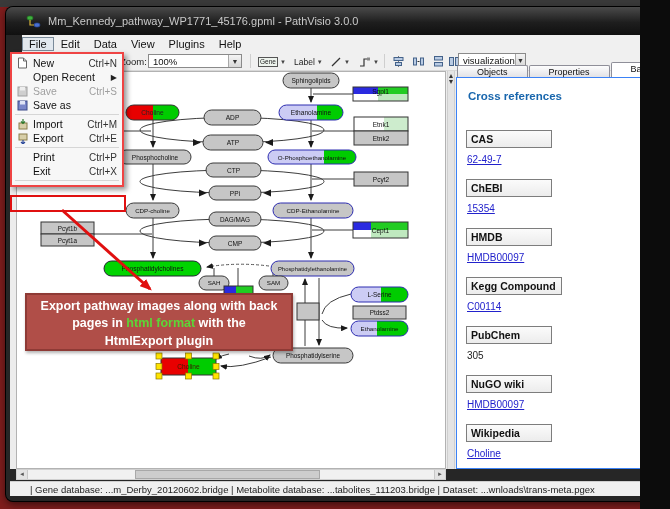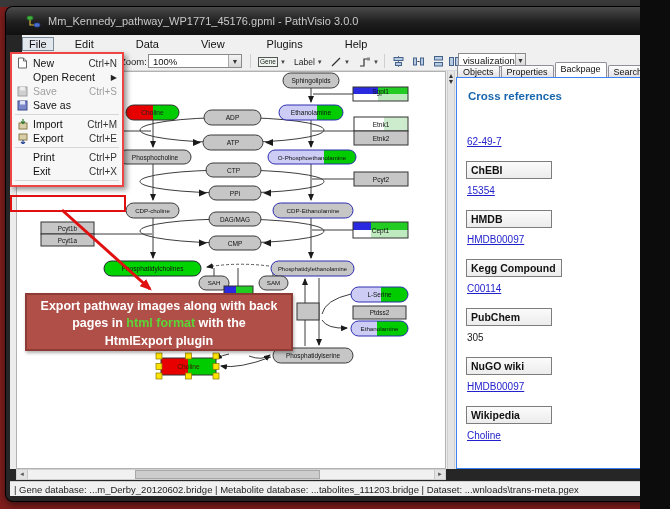--- a/index.html
+++ b/index.html
@@ -3,21 +3,21 @@
 <meta charset="utf-8">
 <style>
   html,body{margin:0;padding:0;background:#0c0c0c;}
   *{box-sizing:border-box;}
   .stage{position:relative;width:640px;height:509px;background:#7f1d1d;font-family:"Liberation Sans",sans-serif;overflow:hidden;}
   .desktop-top{position:absolute;top:0;left:0;right:0;height:7px;background:#3a3a3a;}
   .window{position:absolute;left:6px;top:7px;width:658px;height:494px;background:#262626;border-radius:7px;box-shadow:0 0 0 1px #000,0 3px 8px rgba(0,0,0,.6);}
   .titlebar{position:absolute;top:0;left:0;right:0;height:28px;border-radius:7px 7px 0 0;background:linear-gradient(#4a4a4a,#1e1e1e 55%,#101010);display:flex;align-items:center;padding-left:20px;gap:7px;}
   .title-text{color:#c9c9c9;font-size:11px;white-space:nowrap;}
   .menubar{position:absolute;top:28px;left:16px;width:650px;height:17px;background:#f0f0f0;display:flex;align-items:center;font-size:11px;color:#111;text-align:right;}
-  .menubar .mitem{padding:1px 21px;}
+  .menubar .mitem{padding:1px 7px;}
   .menubar .mitem.active{border:1px solid #7a8a99;background:#e2e8ee;padding:0 6px;}
   .toolbar{position:absolute;top:45px;left:4px;width:650px;height:19px;background:#f0f0f0;border-bottom:1px solid #d8d8d8;font-size:10px;color:#222;}
   .tb-label{position:absolute;left:110px;top:4px;font-size:9.5px;color:#222;}
   .combo{position:absolute;height:14px;background:#fff;border:1px solid #8a8a8a;font-size:9.5px;display:flex;align-items:center;padding-left:4px;color:#111;}
   .combo .arrow-btn{margin-left:auto;width:13px;height:100%;background:linear-gradient(#f4f4f4,#d8d8d8);border-left:1px solid #a8a8a8;display:flex;align-items:center;justify-content:center;font-size:7px;color:#333;}
   .combo-zoom{left:138px;top:2px;width:94px;}
   .combo-viz{left:448px;top:1px;width:68px;}
   .tbsep{position:absolute;top:2px;width:1px;height:14px;background:#cfcfcf;}
   .tbtn{position:absolute;top:2px;height:15px;display:flex;align-items:center;gap:2px;color:#333;}
   .dd{font-size:6px;color:#444;}
@@ -25,36 +25,36 @@
   .lab-txt{font-size:8.5px;color:#222;}
   .main{position:absolute;top:64px;left:4px;width:650px;height:398px;background:#ececec;}
   .canvas{position:absolute;left:6px;top:0;width:430px;height:398px;background:#fff;border:1px solid #b2b2b2;}
   .annotation{position:absolute;left:8px;top:221px;width:268px;height:58px;background:#b04e48;border:2px solid #8e3a35;box-shadow:1px 2px 3px rgba(0,0,0,.3);color:#fff;font-weight:bold;font-size:12.5px;line-height:1.38;text-align:center;padding-top:3px;z-index:5;}
   .annotation .hl{color:#5cd637;}
   .splitter{position:absolute;left:437px;top:0;width:8px;height:398px;background:#e4e4e4;border-left:1px solid #cfcfcf;border-right:1px solid #cfcfcf;}
   .split-arrow-up{position:absolute;left:1px;top:3px;width:0;height:0;border-left:2.5px solid transparent;border-right:2.5px solid transparent;border-bottom:4px solid #333;}
   .split-arrow-dn{position:absolute;left:1px;top:9px;width:0;height:0;border-left:2.5px solid transparent;border-right:2.5px solid transparent;border-top:4px solid #333;}
   .panel{position:absolute;left:446px;top:-10px;width:197px;height:408px;}
   .tabs{position:absolute;top:0;left:1px;height:16px;display:flex;align-items:flex-end;font-size:9px;color:#111;z-index:2;}
-  .tab{border:1px solid #8f8f99;border-bottom:none;background:linear-gradient(#fdfdfd,#e2e2e6);padding:1px 5px;border-radius:2px 2px 0 0;margin-right:1px;height:12px;white-space:nowrap;}
+  .tab{border:1px solid #8f8f99;border-bottom:none;background:linear-gradient(#fdfdfd,#e2e2e6);padding:1px 19px;border-radius:2px 2px 0 0;margin-right:1px;height:12px;white-space:nowrap;}
   .tab.active{background:#fff;height:15px;}
   .panel-body{position:absolute;top:16px;left:0;right:0;bottom:0;background:#fff;border:1px solid #3b82f6;overflow:hidden;}
   .xref-heading{margin:12px 0 0 11px;color:#1866ad;font-weight:bold;font-size:11.5px;}
   .xref{margin:12px 0 0 9px;}
   .xref.first{margin-top:28px;}
   .xref-header{width:86px;border:1px solid #7d7d7d;background:linear-gradient(#fbfbfb,#ececec);font-weight:bold;font-size:10.5px;padding:2px 4px;color:#111;}
   .xref-header.wide{width:96px;}
   .xref-value{display:inline-block;margin:6px 0 0 1px;font-size:10px;font-weight:normal;color:#2222cc;text-decoration:underline;}
   .xref-value.plain{color:#222;text-decoration:none;font-weight:normal;}
   .hscroll{position:absolute;left:10px;top:462px;width:430px;height:11px;background:#f1f1f1;border:1px solid #d0d0d0;}
   .hs-arrow{position:absolute;top:0;width:11px;height:9px;background:#e3e3e3;color:#555;font-size:6px;line-height:9px;text-align:center;}
   .hs-arrow.left{left:0;border-right:1px solid #c8c8c8;}
   .hs-arrow.right{right:0;border-left:1px solid #c8c8c8;}
   .hs-thumb{position:absolute;left:118px;top:0;width:185px;height:9px;background:#cdcdcd;border:1px solid #a8a8a8;}
-  .statusbar{position:absolute;left:4px;top:474px;width:650px;height:15px;background:#f0f0f0;border-top:1px solid #cfcfcf;font-size:9.5px;color:#222;display:flex;align-items:center;padding-left:4px;white-space:nowrap;overflow:hidden;}
+  .statusbar{position:absolute;left:4px;top:474px;width:650px;height:15px;background:#f0f0f0;border-top:1px solid #cfcfcf;font-size:9.5px;color:#222;display:flex;align-items:center;padding-left:20px;white-space:nowrap;overflow:hidden;}
   .menu-popup{position:absolute;left:4px;top:45px;width:114px;background:#f7f7f7;border:2px solid #ef4444;box-shadow:3px 3px 5px rgba(0,0,0,.4);z-index:10;font-size:10.5px;color:#111;padding:2px 0;}
   .mi{display:flex;align-items:center;height:14px;padding:0 5px 0 3px;}
   .mi-icon{width:15px;height:12px;display:flex;align-items:center;justify-content:center;flex:none;}
   .mi-label{margin-left:3px;white-space:nowrap;}
   .mi-short{margin-left:auto;color:#333;font-size:10px;}
   .mi.disabled .mi-label,.mi.disabled .mi-short{color:#9f9f9f;}
   .mi-sub{margin-left:auto;font-size:8px;color:#222;}
   .msep{height:1px;background:#d6d6d6;margin:2px 3px;}
   .red-rect{position:absolute;left:-2px;right:-4px;top:141px;height:17px;border:2px solid #e01010;z-index:11;pointer-events:none;}
   .red-overlay{position:absolute;left:0;top:0;width:658px;height:494px;z-index:12;pointer-events:none;}
@@ -403,20 +403,21 @@
           <div class="tab">Objects</div>
           <div class="tab">Properties</div>
           <div class="tab active">Backpage</div>
           <div class="tab">Search</div>
           <div class="tab">Legend</div>
         </div>
         <div class="panel-body">
           <div class="xref-heading">Cross references</div>
 
           <div class="xref first">
+            <div class="xref-header">CAS</div>
             <a class="xref-value">62-49-7</a>
           </div>
           <div class="xref">
             <div class="xref-header">ChEBI</div>
             <a class="xref-value">15354</a>
           </div>
           <div class="xref">
             <div class="xref-header">HMDB</div>
             <a class="xref-value">HMDB00097</a>
           </div>

